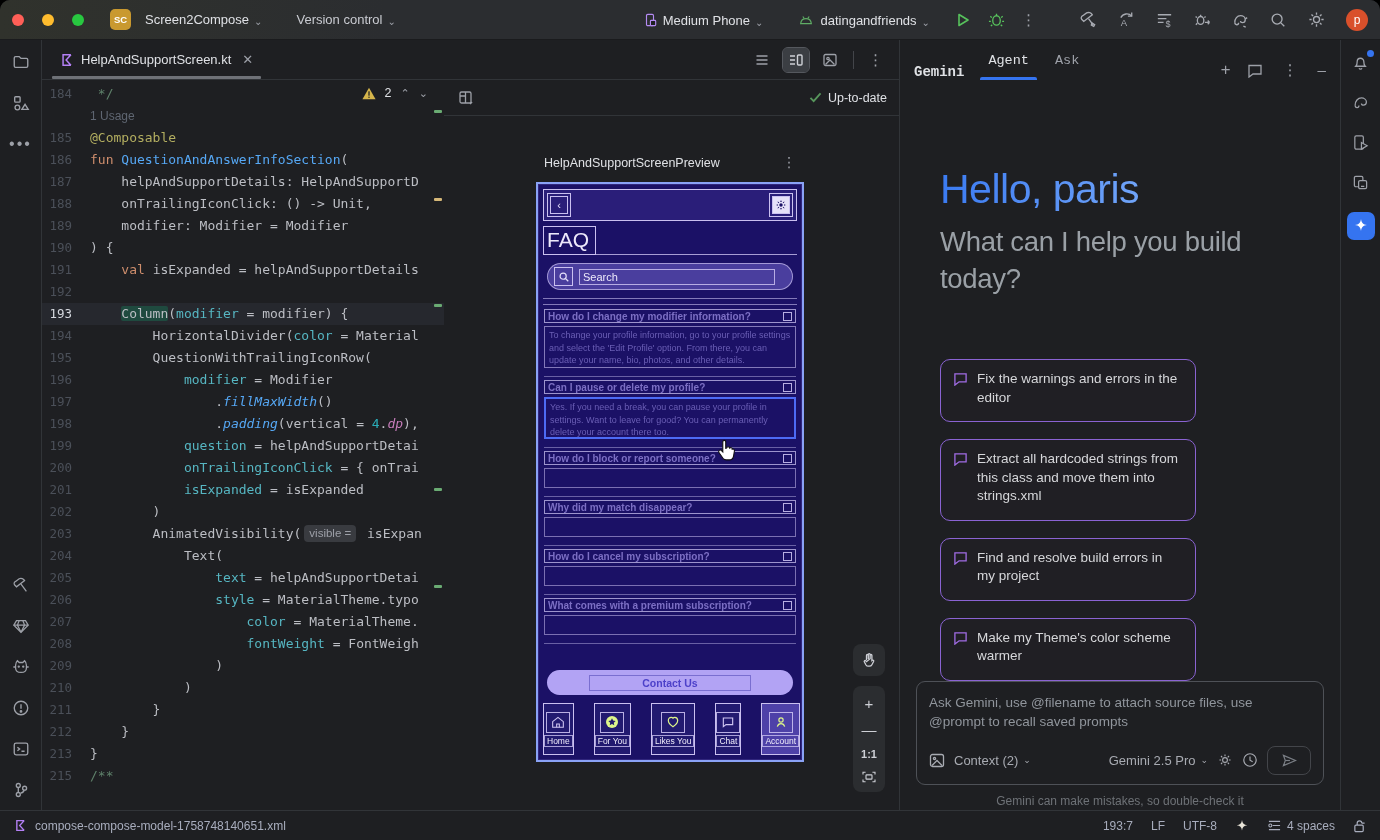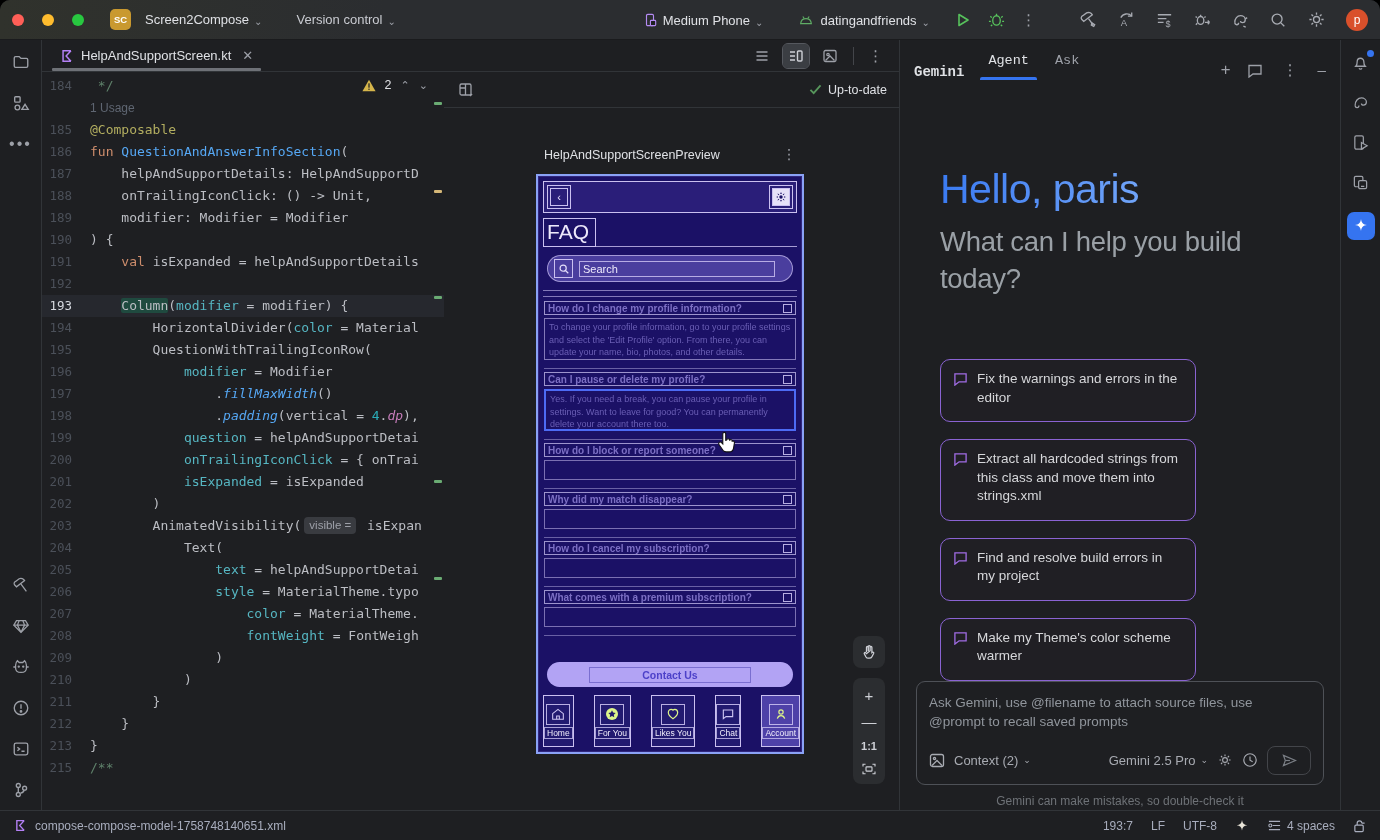--- a/index.html
+++ b/index.html
@@ -32,21 +32,21 @@
   .strip-ic{width:20px;height:20px;display:flex;align-items:center;justify-content:center;color:#9DA0A8;}
   .mt-auto{margin-top:auto;}
   .rightstrip{width:40px;flex:none;border-left:1px solid #313438;display:flex;flex-direction:column;align-items:center;
               padding:12px 0;gap:20px;}
   .gem-active{width:28px;height:28px;border-radius:7px;background:#3574F0;display:flex;align-items:center;justify-content:center;}
   .bell-wrap{position:relative;}
   .bell-dot{position:absolute;top:-2px;right:-3px;width:7px;height:7px;border-radius:50%;background:#3574F0;}
 
   
   .centerpane{width:858px;flex:none;display:flex;flex-direction:column;border-right:1px solid #313438;}
-  .tabbar{height:32px;flex:none;display:flex;align-items:center;border-bottom:1px solid #313438;padding:0 8px;position:relative;}
+  .tabbar{height:40px;flex:none;display:flex;align-items:center;border-bottom:1px solid #313438;padding:0 8px;position:relative;}
   .tab{display:flex;align-items:center;gap:7px;padding:0 10px;height:100%;position:relative;font-size:13px;color:#DFE1E5;}
   .tab .underline{position:absolute;left:2px;right:2px;bottom:0;height:3px;background:#6E7177;border-radius:1px;}
   .tab-close{color:#9DA0A8;font-size:13px;margin-left:4px;}
   .mode-icons{margin-left:auto;display:flex;align-items:center;gap:8px;padding-right:4px;}
   .mode-btn{width:26px;height:24px;display:flex;align-items:center;justify-content:center;border-radius:5px;color:#9DA0A8;}
   .mode-btn.active{background:#3B3E43;outline:1px solid #55585E;}
   .vsep{width:1px;height:18px;background:#43454A;margin:0 2px;}
 
   .centercontent{flex:1;display:flex;min-height:0;}
 
@@ -458,21 +458,21 @@
                   <svg width="12" height="12" viewBox="0 0 14 14" fill="none" stroke="#E4DEFA" stroke-width="1.4">
                       <circle cx="6" cy="6" r="3.6"></circle>
                       <path d="M9 9l3 3"></path>
                     </svg>
                 </div>
                 <div class="ph-searchtext">Search</div>
               </div>
               <div class="ph-band"></div>
               <div class="ph-faq">
                   <div class="faq-q">
-                    <span class="faq-qt">How do I change my profile information?</span>
+                    <span class="faq-qt">How do I change my modifier information?</span>
                     <span class="faq-chk"></span>
                   </div>
                   <div class="faq-a">To change your profile information, go to your profile settings and select the 'Edit Profile' option. From there, you can update your name, bio, photos, and other details.</div>
                   <div class="faq-gap"></div>
                   <div class="faq-q">
                     <span class="faq-qt">Can I pause or delete my profile?</span>
                     <span class="faq-chk"></span>
                   </div>
                   <div class="faq-a faq-hl">Yes. If you need a break, you can pause your profile in settings. Want to leave for good? You can permanently delete your account there too.</div>
                   <div class="faq-gap"></div>

